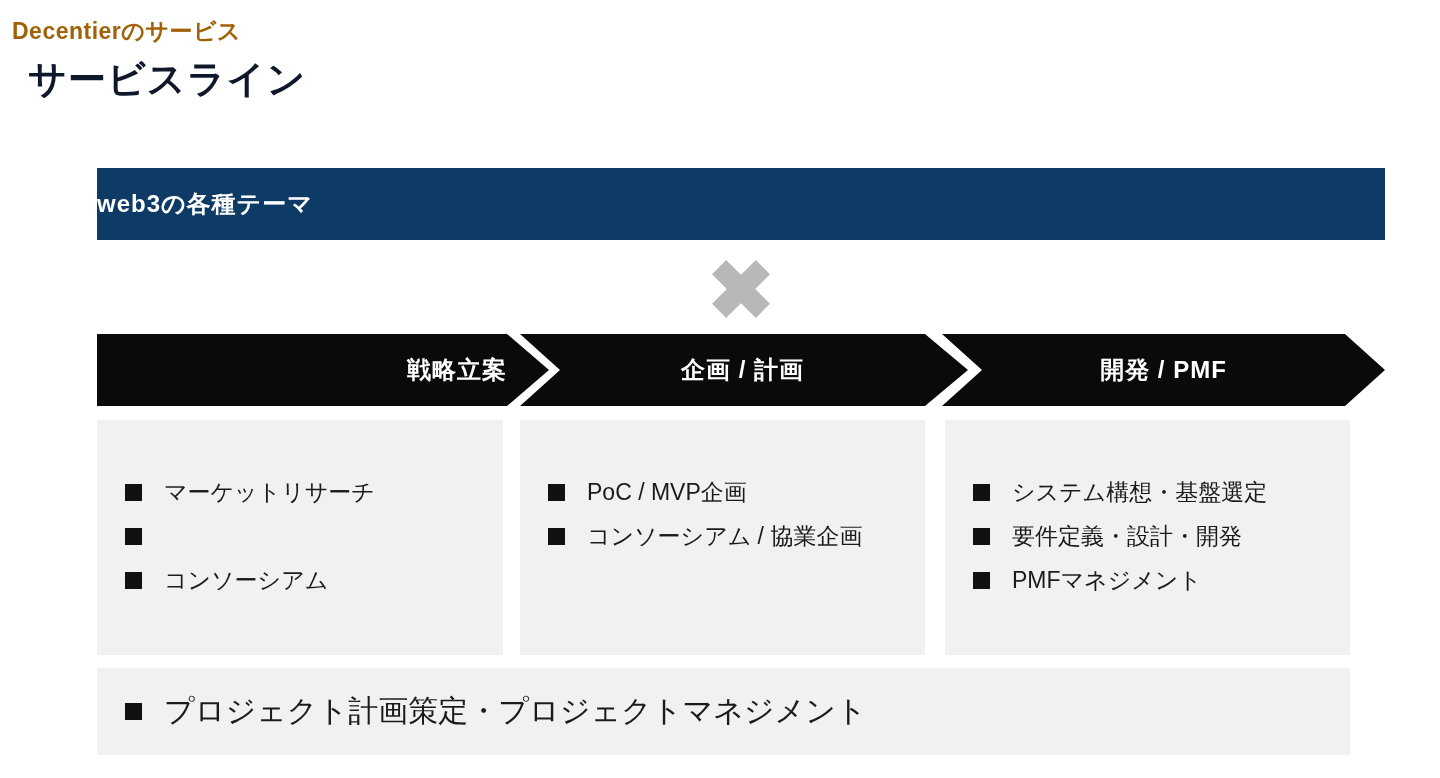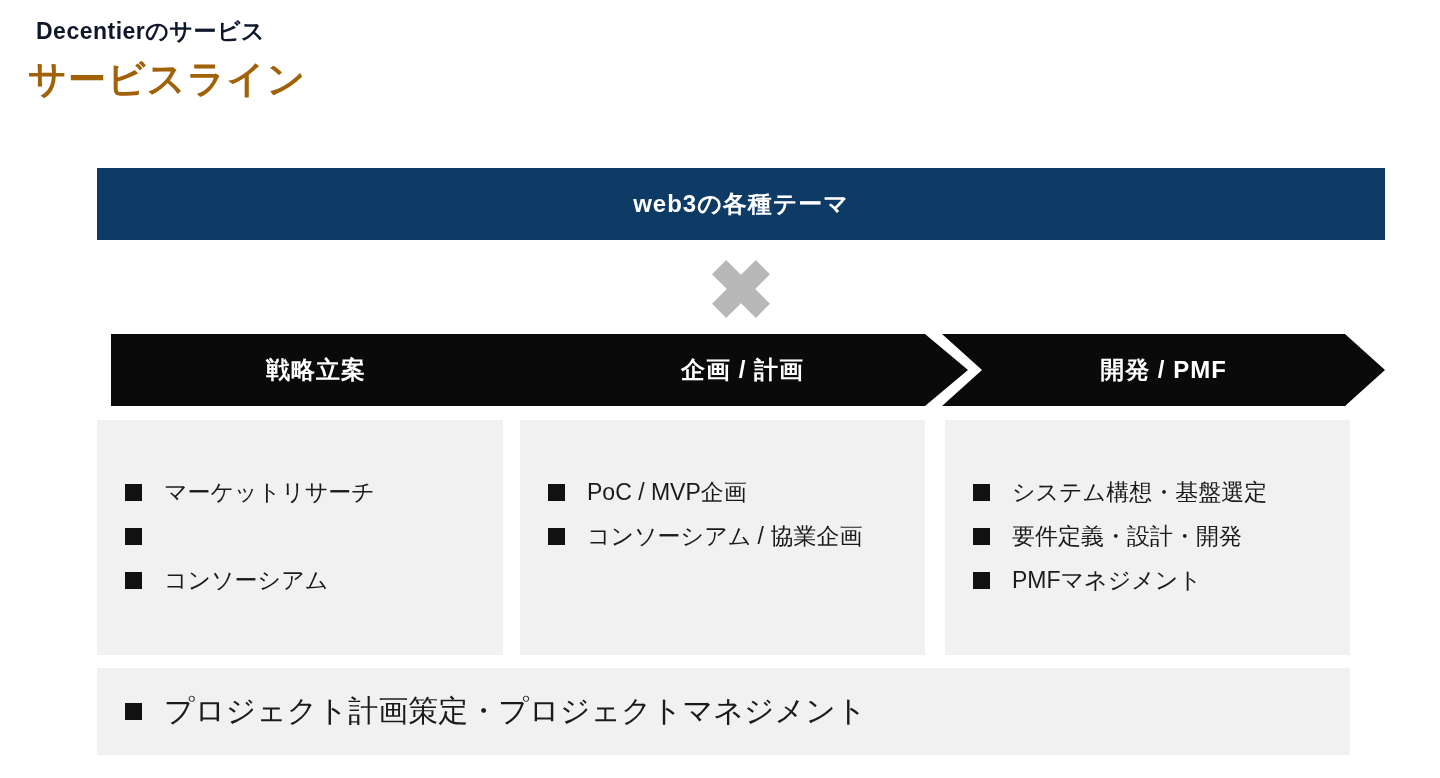--- a/index.html
+++ b/index.html
@@ -1,42 +1,42 @@
 <!DOCTYPE html>
 <html><head>
 <meta charset="utf-8">
 <style>
   html,body{margin:0;padding:0;background:#ffffff;}
   .slide{
     position:relative;width:1440px;height:778px;background:#ffffff;overflow:hidden;
     font-family:"Liberation Sans","DejaVu Sans",sans-serif;
   }
   .eyebrow{
-    position:absolute;left:36px;top:16px;
-    font-size:23px;font-weight:bold;color:#0f172a;letter-spacing:0.5px;
+    position:absolute;left:12px;top:16px;
+    font-size:23px;font-weight:bold;color:#a16207;letter-spacing:0.5px;
   }
   .page-title{
     position:absolute;left:28px;top:54px;margin:0;
-    font-size:38px;font-weight:bold;color:#a16207;letter-spacing:1px;
+    font-size:38px;font-weight:bold;color:#0f172a;letter-spacing:1px;
   }
   .banner{
     position:absolute;left:97px;top:168px;width:1288px;height:72px;
     background:#0E3A66;color:#ffffff;font-size:24px;font-weight:bold;
-    display:flex;align-items:center;justify-content:center;letter-spacing:1px;
+    display:flex;align-items:center;justify-content:flex-start;letter-spacing:1px;
   }
   .cross{position:absolute;left:710px;top:258px;width:62px;height:62px;transform:rotate(45deg);}
   .cross .bar-h{position:absolute;left:0;top:21px;width:62px;height:20px;background:#B8B8B8;}
   .cross .bar-v{position:absolute;left:21px;top:0;width:20px;height:62px;background:#B8B8B8;}
   .arrow{
     position:absolute;top:334px;height:72px;background:#0A0A0A;color:#ffffff;
     font-size:24px;font-weight:bold;display:flex;align-items:center;justify-content:center;
     box-sizing:border-box;letter-spacing:1px;
   }
-  .arrow-1{left:111px;width:452px;padding-right:42px;
-    clip-path:polygon(0 0, calc(100% - 42px) 0, 100% 50%, calc(100% - 42px) 100%, 0 100%);}
+  .arrow-1{left:97px;width:452px;padding-right:42px;
+    clip-path:polygon(0 0, calc(100% - 42px) 0, 100% 50%, calc(100% - 42px) 100%, 0 100%);justify-content:flex-end;}
   .arrow-2{left:520px;width:448px;padding-left:40px;padding-right:43px;
     clip-path:polygon(0 0, calc(100% - 43px) 0, 100% 50%, calc(100% - 43px) 100%, 0 100%, 40px 50%);}
   .arrow-3{left:942px;width:443px;padding-left:40px;padding-right:40px;
     clip-path:polygon(0 0, calc(100% - 40px) 0, 100% 50%, calc(100% - 40px) 100%, 0 100%, 40px 50%);}
   .panel{
     position:absolute;top:420px;height:235px;background:#F1F1F1;
     box-sizing:border-box;padding:50px 14px 0 28px;
   }
   .panel-1{left:97px;width:406px;}
   .panel-2{left:520px;width:405px;}

